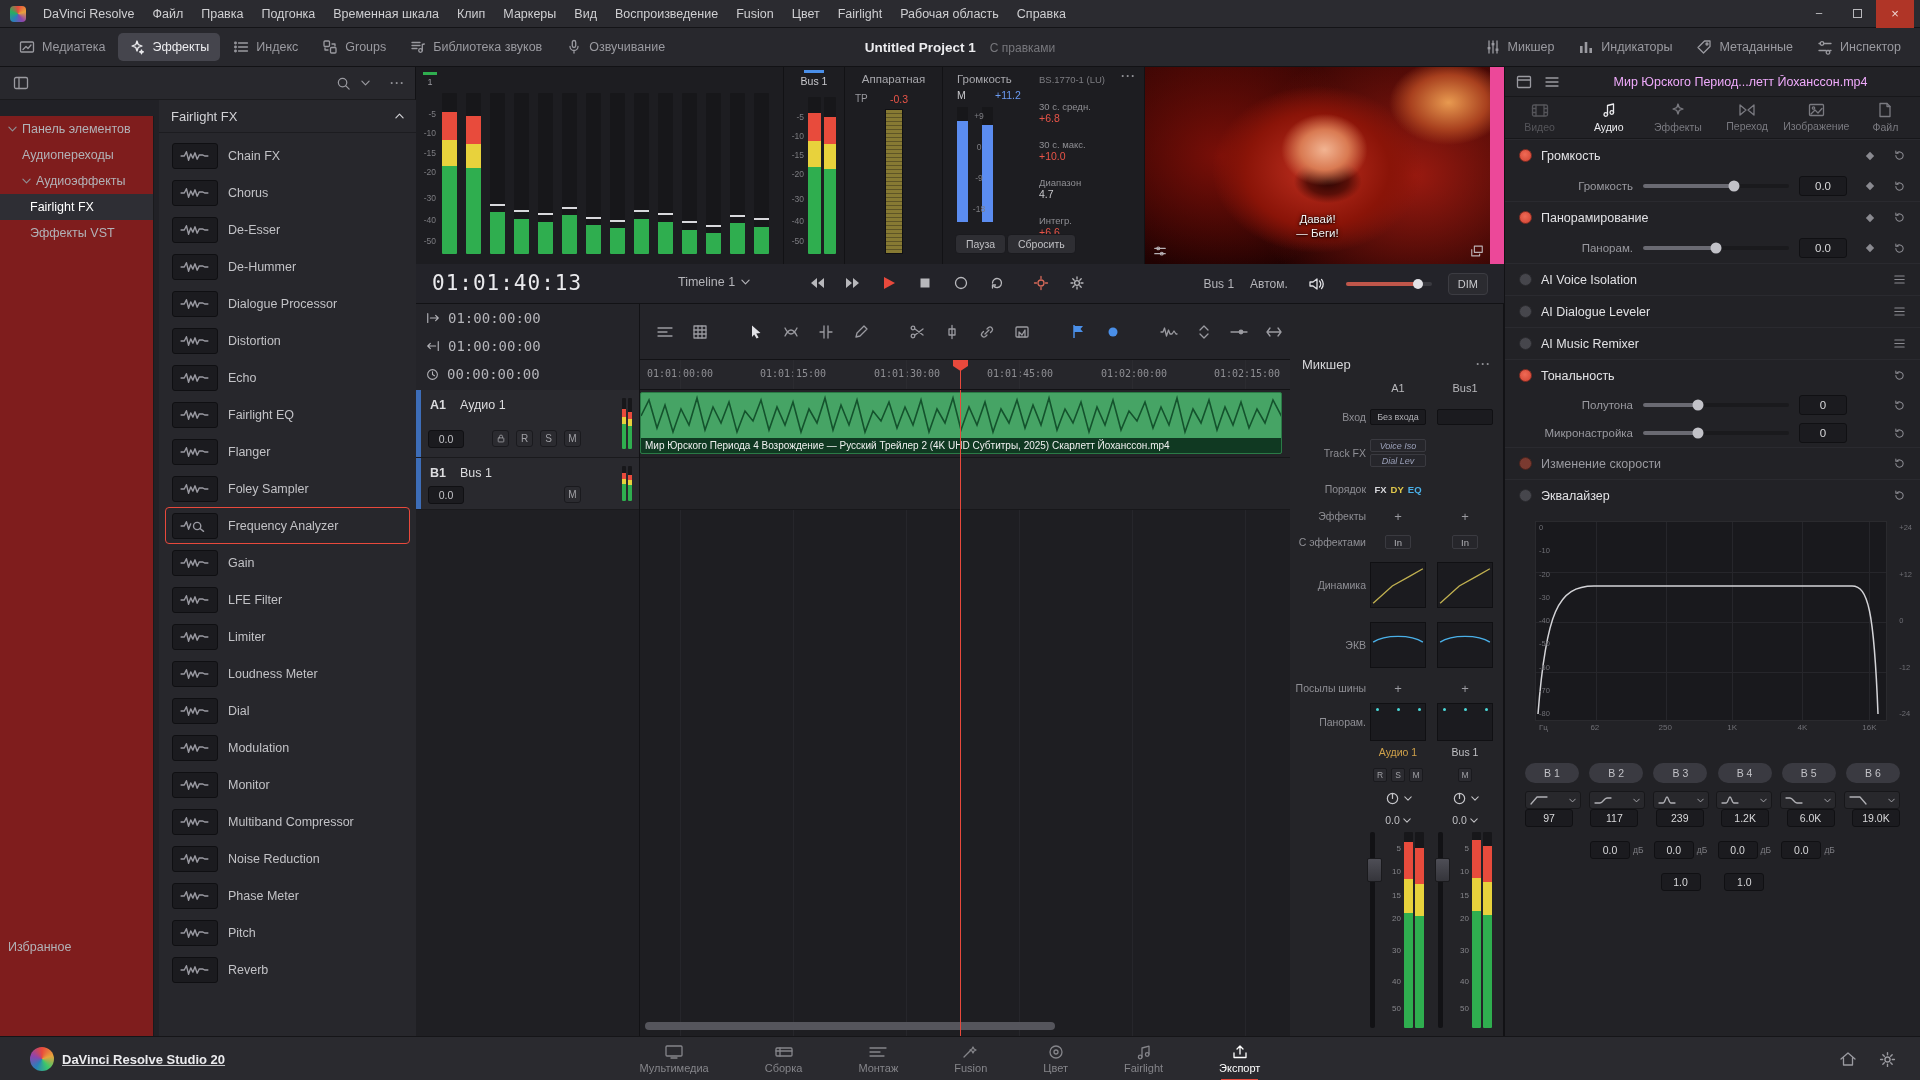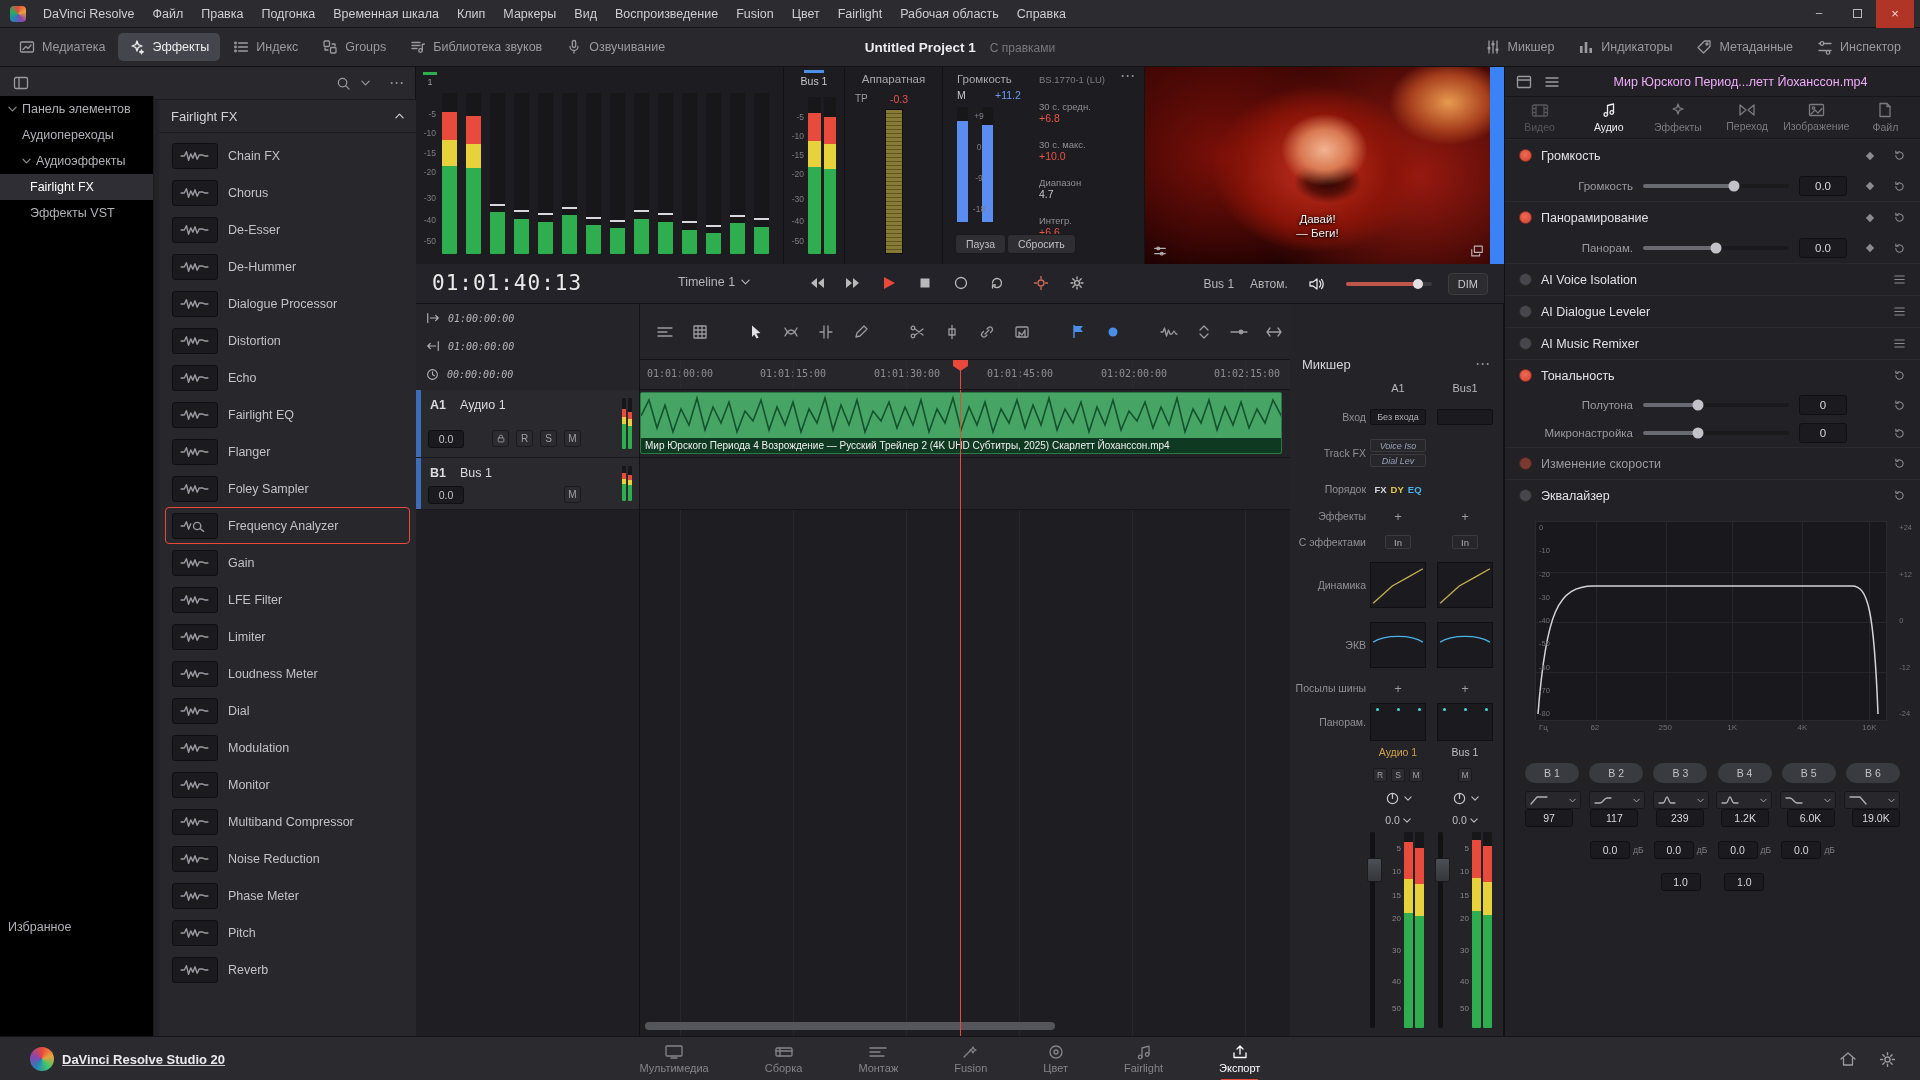--- a/index.html
+++ b/index.html
@@ -31,21 +31,21 @@
   .tb-btn.active{background:#45454d;color:#ececef;}
   #proj-title{position:absolute;left:0;right:0;top:0;height:39px;display:flex;align-items:center;
               justify-content:center;gap:14px;pointer-events:none;}
   #proj-title .t{font-size:13.5px;color:#ececef;font-weight:bold;}
   #proj-title .s{font-size:12px;color:#77777c;}
   #tb-right{margin-left:auto;}
 
   
   #libstrip{position:absolute;left:0;top:67px;width:416px;height:33px;background:#28282d;
             border-bottom:1px solid #1a1a1d;border-right:1px solid #121215;display:flex;align-items:center;padding:0 10px;}
-  #sidebar{position:absolute;left:0;top:96px;width:154px;bottom:44px;background:#000000;
+  #sidebar{position:absolute;left:0;top:116px;width:154px;bottom:44px;background:#7f1d1d;
            border-right:1px solid #1a1a1d;}
   .tree-item{height:26px;display:flex;align-items:center;gap:5px;padding-left:8px;font-size:12.5px;color:#b2b2b7;white-space:nowrap;}
   .tree-item .chev{color:#8f8f94;}
   .tree-item.lvl1{padding-left:22px;}
   .tree-item.lvl2{padding-left:30px;}
   .tree-item.selected{color:#ffffff;background:#2e2e34;}
   #favorites{position:absolute;left:0;top:818px;width:100%;}
   #fxpanel{position:absolute;left:159px;top:100px;width:257px;bottom:44px;background:#27272c;overflow:hidden;}
   #fxhead{height:33px;display:flex;align-items:center;justify-content:space-between;padding:0 12px;
           color:#d2d2d6;font-size:13px;border-bottom:1px solid #1c1c20;}
@@ -105,21 +105,21 @@
   .stat .stat-l{display:block;font-size:9.5px;color:#8f8f94;}
   .stat .stat-v{display:block;font-size:10.5px;color:#c8c8cc;}
   .stat .stat-v[data-tone="red"]{color:#e85448;}
   #stats .stat:nth-child(1){top:34px;}#stats .stat:nth-child(2){top:72px;}
   #stats .stat:nth-child(3){top:110px;}#stats .stat:nth-child(4){top:148px;}
   .lbtn{position:absolute;bottom:10px;height:20px;padding:0 10px;background:#2e2e33;border:1px solid #1a1a1e;
         border-radius:4px;font-size:10.5px;color:#c0c0c4;display:flex;align-items:center;}
   #btn-pause{left:12px;}#btn-reset{left:64px;}
 
   
-  #viewer{position:absolute;left:1145px;top:67px;width:359px;height:197px;background:#3b82f6;}
+  #viewer{position:absolute;left:1145px;top:67px;width:359px;height:197px;background:#ec4899;}
   #frame{position:absolute;left:0;top:0;width:345px;height:197px;overflow:hidden;background:
      radial-gradient(60px 50px at 52% 42%,#f2b492 0%,#d97a52 40%,rgba(0,0,0,0) 72%),
      radial-gradient(34px 22px at 53% 58%,#2a0503 0%,#5a0f08 60%,rgba(0,0,0,0) 100%),
      radial-gradient(120px 95px at 50% 52%,#c03020 0%,#8a1408 60%,rgba(0,0,0,0) 88%),
      radial-gradient(70px 50px at 88% 18%,#e89a50 0%,#a8401e 55%,rgba(0,0,0,0) 85%),
      radial-gradient(180px 150px at 22% 45%,#7a0f08 0%,rgba(0,0,0,0) 80%),
      radial-gradient(220px 180px at 78% 55%,#9a1a10 0%,rgba(0,0,0,0) 78%),
      linear-gradient(#3a0604,#200202);}
   #subs{position:absolute;left:0;width:345px;bottom:24px;text-align:center;color:#f2f2f2;font-size:11.5px;
         line-height:14px;text-shadow:0 1px 2px #000,0 0 4px #000;}
@@ -140,21 +140,21 @@
   #vol-slider .knob{position:absolute;left:84%;top:50%;width:10px;height:10px;border-radius:50%;
                     background:#e2e2e6;transform:translate(-50%,-50%);}
   #dim-btn{height:22px;padding:0 9px;border:1px solid #3c3c42;border-radius:4px;background:#2b2b30;
            color:#c8c8cc;font-size:11px;display:flex;align-items:center;}
   .trlabel{font-size:12px;color:#b4b4b9;}
 
   
   #tl-left{position:absolute;left:416px;top:304px;width:224px;height:86px;background:#242429;
            border-right:1px solid #121215;}
   .tcrow{height:28px;display:flex;align-items:center;gap:8px;padding-left:10px;color:#b4b4b9;}
-  .tcrow .tc{font-size:10px;font-style:italic;}
+  .tcrow .tc{font-size:14px;}
   #tl-tools{position:absolute;left:640px;top:304px;width:650px;height:56px;background:#242429;
             border-bottom:1px solid #121215;display:flex;align-items:center;gap:13px;padding-left:14px;}
   .tool{width:22px;height:22px;display:flex;align-items:center;justify-content:center;color:#9a9aa0;flex:none;}
   .tool.active{color:#e2e2e6;}
   .tool.blue{color:#4a8fe8;}
   .tool.spacer{width:8px;}
   #tools-right{margin-left:auto;display:flex;align-items:center;gap:12px;padding-right:14px;}
   #zoom-slider{position:relative;width:80px;height:3px;background:#3a3a40;border-radius:2px;}
   #zoom-slider .knob{position:absolute;left:42%;top:50%;width:9px;height:9px;border-radius:50%;background:#b8b8bc;transform:translate(-50%,-50%);}
 

